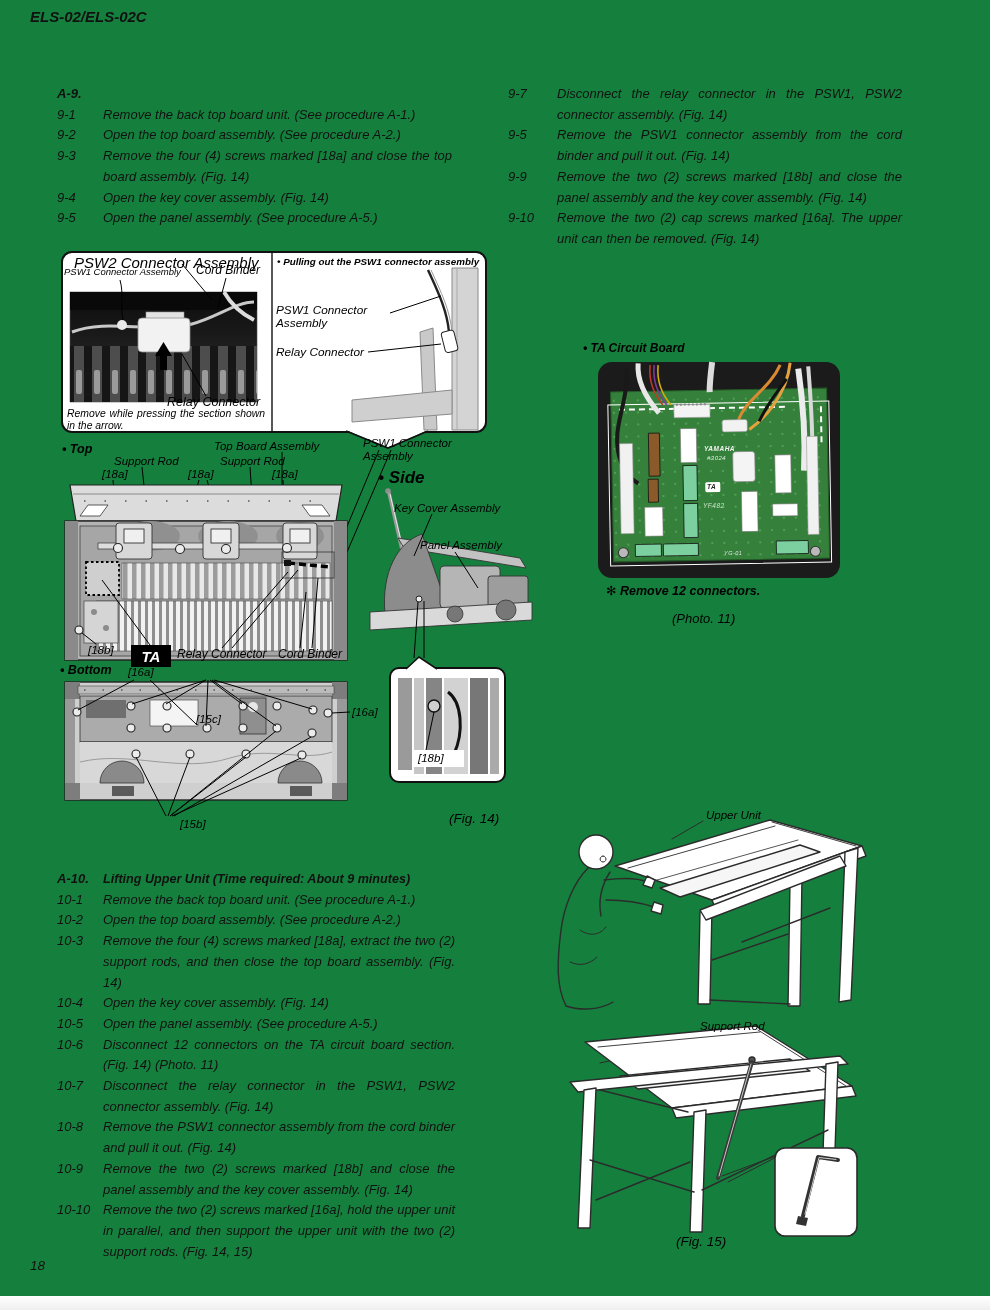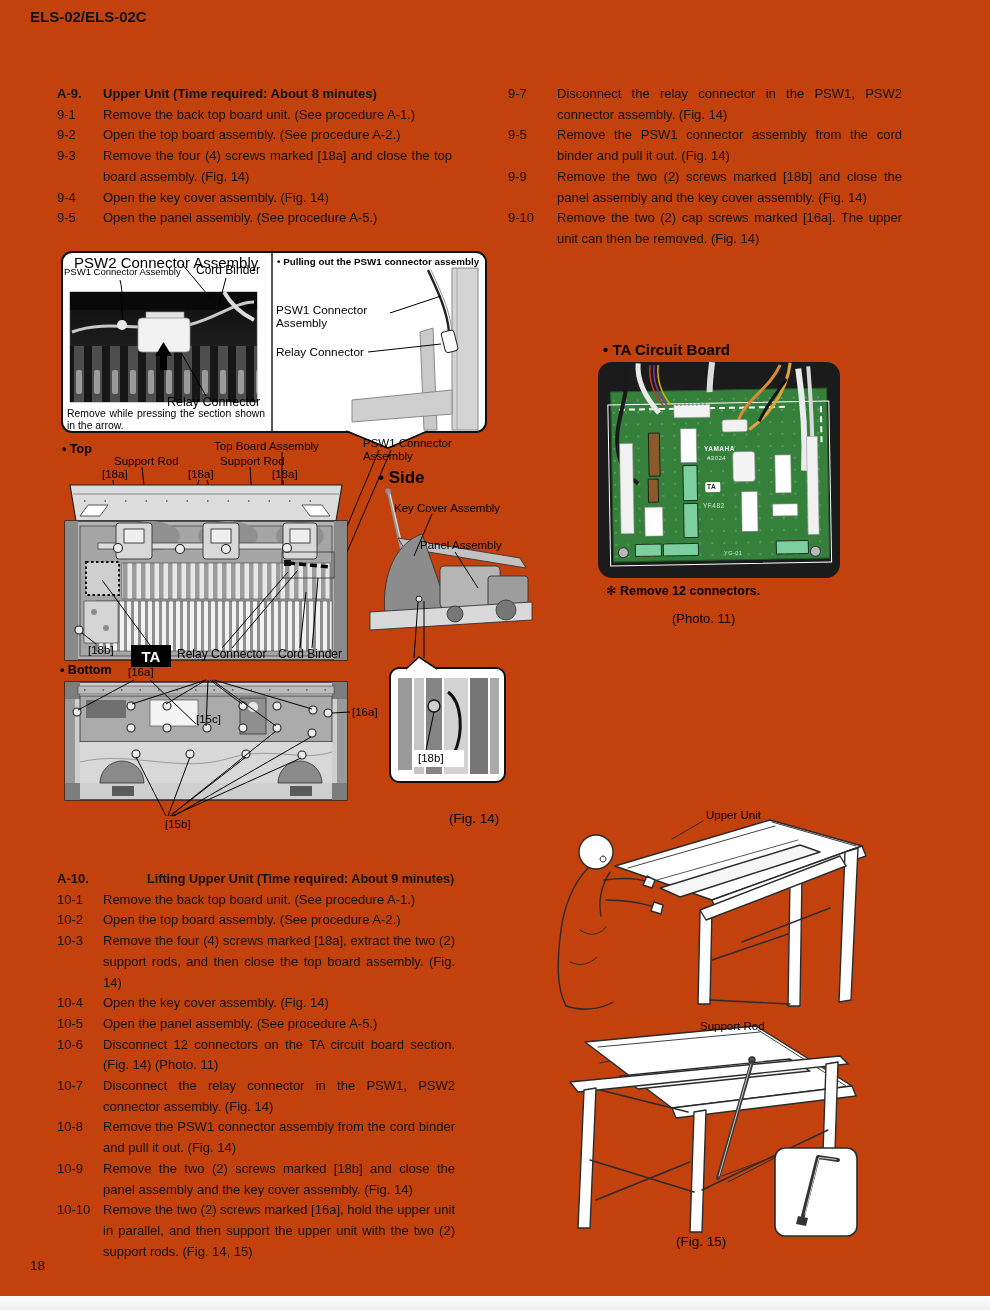--- a/index.html
+++ b/index.html
@@ -1,17 +1,17 @@
 <!DOCTYPE html>
 <html><head>
 <meta charset="utf-8">
 <style>
   html,body{margin:0;padding:0;background:#e8e8e8;}
-  #page{position:relative;width:990px;height:1310px;margin:0 auto;background:#c2410c;
-        font-family:"Liberation Sans","DejaVu Sans",sans-serif;color:#111;overflow:hidden;}
+  #page{position:relative;width:990px;height:1310px;margin:0 auto;background:#15803d;
+        font-family:"Liberation Sans","DejaVu Sans",sans-serif;color:#111;overflow:hidden;font-style:italic;}
   .abs{position:absolute;}
   .col{position:absolute;}
   .step{display:flex;font-size:13px;line-height:20.7px;}
   .step .n{flex:0 0 46px;}
   .col.rightcol .step .n{flex:0 0 49px;}
   .step .t{flex:1;text-align:justify;}
   .step.head{font-weight:bold;}
   .step.head .t{text-align:left;white-space:nowrap;}
   .lbl{position:absolute;font-size:11.5px;line-height:1.12;color:#000;white-space:nowrap;}
   .lbl.wrap{white-space:normal;}
@@ -338,21 +338,20 @@
       <polygon points="798,1216 808,1218 806,1226 796,1224" fill="#333" stroke="none"></polygon>
     </g>
   </svg>
 
   <div class="abs b" style="left:30px;top:8px;font-size:15px;">ELS-02/ELS-02C</div>
   <div class="abs" style="left:30px;top:1258px;font-size:13.5px;">18</div>
 
   <div class="col" style="left:57px;top:84px;width:395px;">
     <div class="step head">
       <span class="n">A-9.</span>
-      <span class="t">Upper Unit (Time required: About 8 minutes)</span>
     </div>
     <div class="step">
         <span class="n">9-1</span>
         <span class="t">Remove the back top board unit. (See procedure A-1.)</span>
       </div>
     <div class="step">
         <span class="n">9-2</span>
         <span class="t">Open the top board assembly. (See procedure A-2.)</span>
       </div>
     <div class="step">
@@ -384,21 +383,21 @@
       </div>
     <div class="step">
         <span class="n">9-10</span>
         <span class="t">Remove the two (2) cap screws marked [16a]. The upper unit can then be removed. (Fig. 14)</span>
       </div>
   </div>
 
   <div class="col" style="left:57px;top:869px;width:398px;">
     <div class="step head">
       <span class="n">A-10.</span>
-      <span class="t" style="font-size:12.6px;margin-left:44px;">Lifting Upper Unit (Time required: About 9 minutes)</span>
+      <span class="t" style="font-size:12.6px;">Lifting Upper Unit (Time required: About 9 minutes)</span>
     </div>
     <div class="step">
         <span class="n">10-1</span>
         <span class="t">Remove the back top board unit. (See procedure A-1.)</span>
       </div>
     <div class="step">
         <span class="n">10-2</span>
         <span class="t">Open the top board assembly. (See procedure A-2.)</span>
       </div>
     <div class="step">
@@ -459,25 +458,25 @@
 
   <div class="lbl" style="left:88px;top:644px;">[18b]</div>
   <div class="badge" style="left:131px;top:645px;width:40px;height:22px;font-size:15px;">TA</div>
   <div class="lbl" style="left:177px;top:648px;font-size:12px;">Relay Connector</div>
   <div class="lbl" style="left:278px;top:648px;font-size:12px;">Cord Binder</div>
 
   <div class="lbl b" style="left:60px;top:663px;font-size:12.5px;text-align:right;">• Bottom</div>
   <div class="lbl" style="left:128px;top:666px;">[16a]</div>
   <div class="lbl" style="left:196px;top:666px;margin-top:47px;">[15c]</div>
   <div class="lbl" style="left:352px;top:706px;">[16a]</div>
-  <div class="lbl" style="left:141px;top:818px;padding-left:24px;">[15b]</div>
+  <div class="lbl" style="left:156px;top:818px;padding-left:24px;">[15b]</div>
   <div class="lbl" style="left:418px;top:752px;">[18b]</div>
   <div class="lbl" style="left:449px;top:811px;font-size:13.5px;">(Fig. 14)</div>
 
-  <div class="lbl b" style="left:583px;top:342px;font-size:15px;margin-left:20px;">• TA Circuit Board</div>
+  <div class="lbl b" style="left:583px;top:342px;font-size:12px;">• TA Circuit Board</div>
   <div class="silk b" style="left:704px;top:445px;font-size:6.5px;color:#f2f2f2;">YAMAHA</div>
   <div class="silk" style="left:707px;top:455px;font-size:6px;color:#dfe8df;">#3024</div>
   <div class="silk b" style="left:707px;top:483px;font-size:6.5px;color:#222;">TA</div>
   <div class="silk" style="left:703px;top:502px;font-size:6.5px;color:#cfe6cf;">YF482</div>
   <div class="silk" style="left:724px;top:550px;font-size:5.5px;color:#e0e0e0;">YG-01</div>
   <div class="lbl b" style="left:606px;top:584px;font-size:12.5px;">✻ Remove 12 connectors.</div>
   <div class="lbl" style="left:672px;top:612px;font-size:13px;">(Photo. 11)</div>
 
   <div class="lbl" style="left:706px;top:809px;">Upper Unit</div>
   <div class="lbl" style="left:700px;top:1020px;">Support Rod</div>

